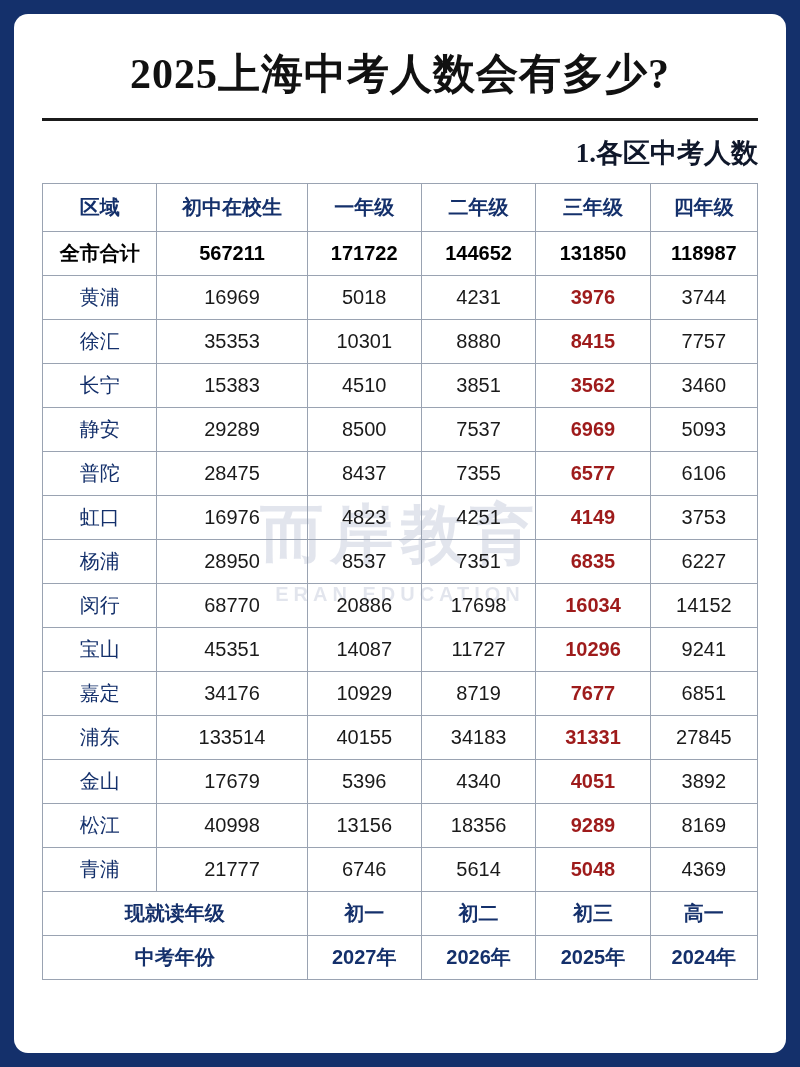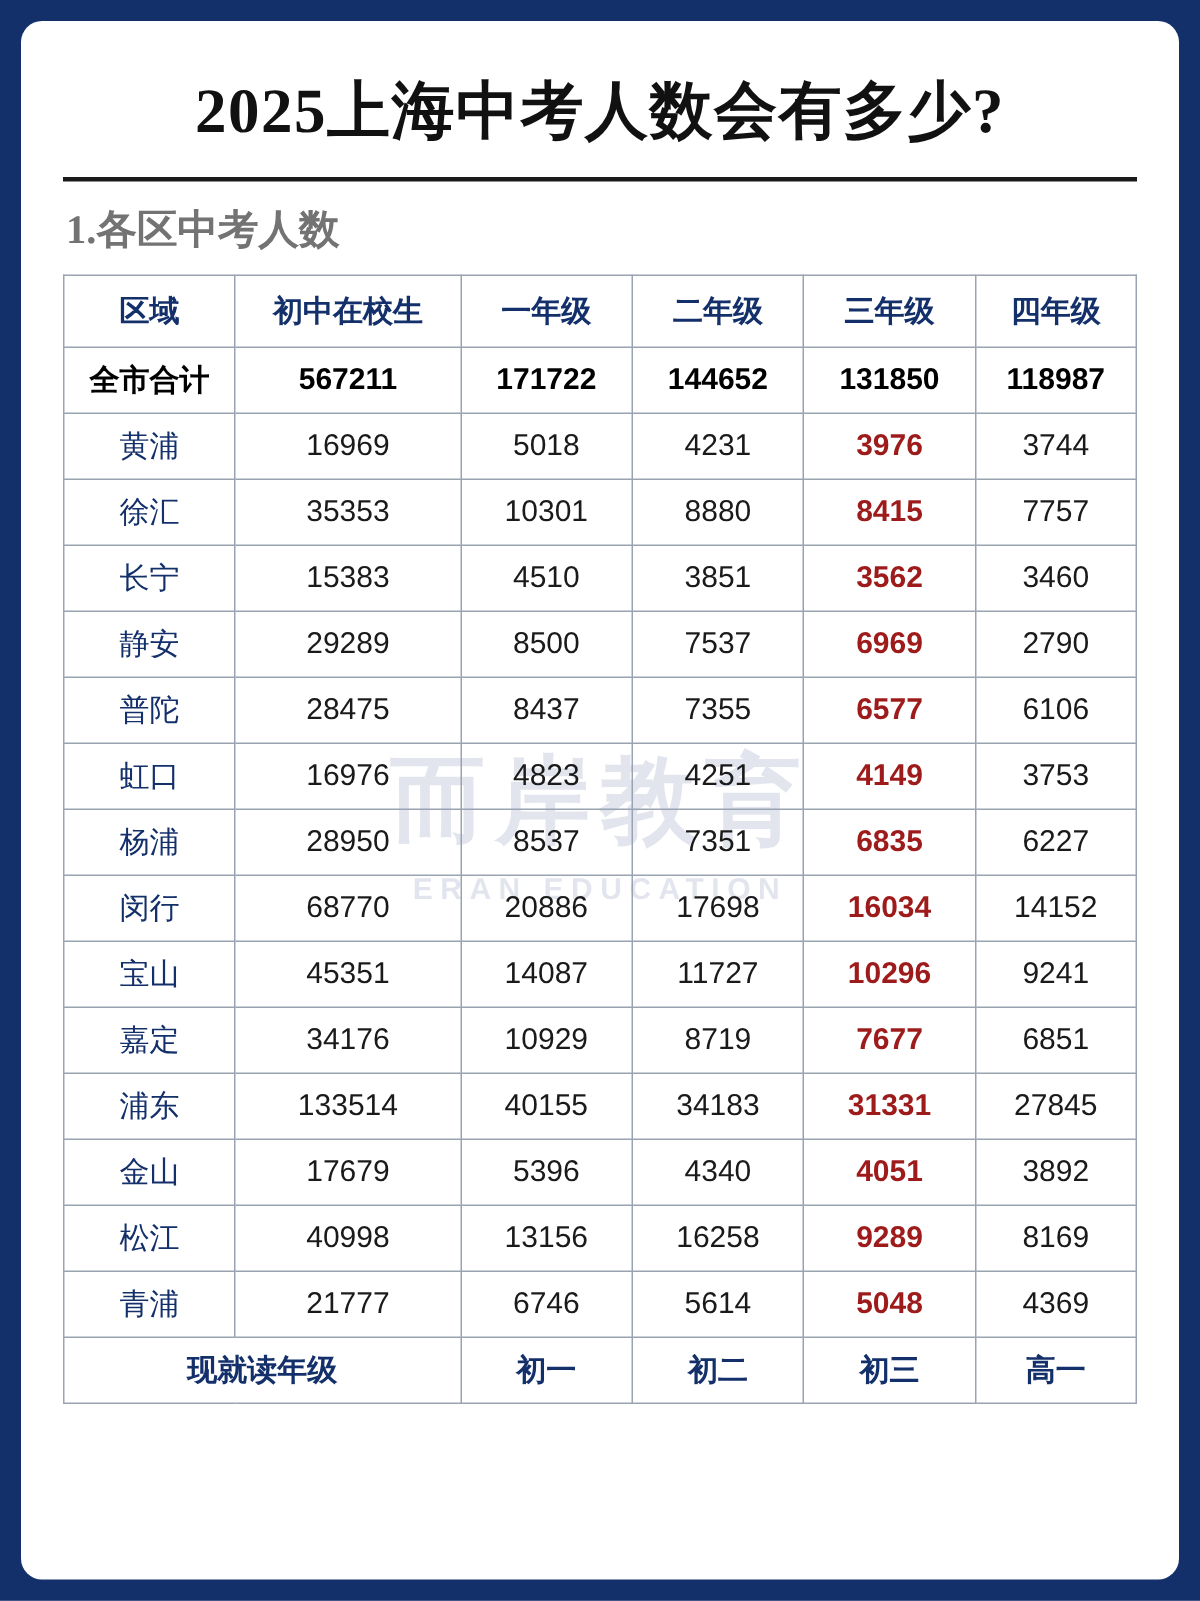--- a/index.html
+++ b/index.html
@@ -36,22 +36,23 @@
   #title-rule {
     width: 100%;
     height: 3px;
     background: #1b1b1b;
     margin: 6px 0 14px 0;
   }
   #section-title {
     font-family: "Liberation Serif", "DejaVu Serif", serif;
     font-weight: bold;
     font-size: 27px;
-    color: #737373;
+    color: #0f172a;
     margin: 0 0 12px 2px;
+    text-align: right;
   }
   
   #watermark {
     position: absolute;
     left: 50%; top: 52%;
     transform: translate(-50%, -50%);
     opacity: 0.13;
     pointer-events: none;
     text-align: center;
     width: 420px;
@@ -193,21 +194,21 @@
           <td class="num">3851</td>
           <td class="num g3">3562</td>
           <td class="num">3460</td>
         </tr>
         <tr>
           <td class="region">静安</td>
           <td class="num">29289</td>
           <td class="num">8500</td>
           <td class="num">7537</td>
           <td class="num g3">6969</td>
-          <td class="num">2790</td>
+          <td class="num">5093</td>
         </tr>
         <tr>
           <td class="region">普陀</td>
           <td class="num">28475</td>
           <td class="num">8437</td>
           <td class="num">7355</td>
           <td class="num g3">6577</td>
           <td class="num">6106</td>
         </tr>
         <tr>
@@ -263,37 +264,44 @@
           <td class="num">17679</td>
           <td class="num">5396</td>
           <td class="num">4340</td>
           <td class="num g3">4051</td>
           <td class="num">3892</td>
         </tr>
         <tr>
           <td class="region">松江</td>
           <td class="num">40998</td>
           <td class="num">13156</td>
-          <td class="num">16258</td>
+          <td class="num">18356</td>
           <td class="num g3">9289</td>
           <td class="num">8169</td>
         </tr>
         <tr>
           <td class="region">青浦</td>
           <td class="num">21777</td>
           <td class="num">6746</td>
           <td class="num">5614</td>
           <td class="num g3">5048</td>
           <td class="num">4369</td>
         </tr>
 
         <tr class="foot">
           <td class="label" colspan="2">现就读年级</td>
           <td>初一</td>
           <td>初二</td>
           <td>初三</td>
           <td>高一</td>
         </tr>
+        <tr class="foot">
+          <td class="label" colspan="2">中考年份</td>
+          <td>2027年</td>
+          <td>2026年</td>
+          <td>2025年</td>
+          <td>2024年</td>
+        </tr>
       </tbody>
     </table>
 
   </div>
 </div>
 
 </body></html>

